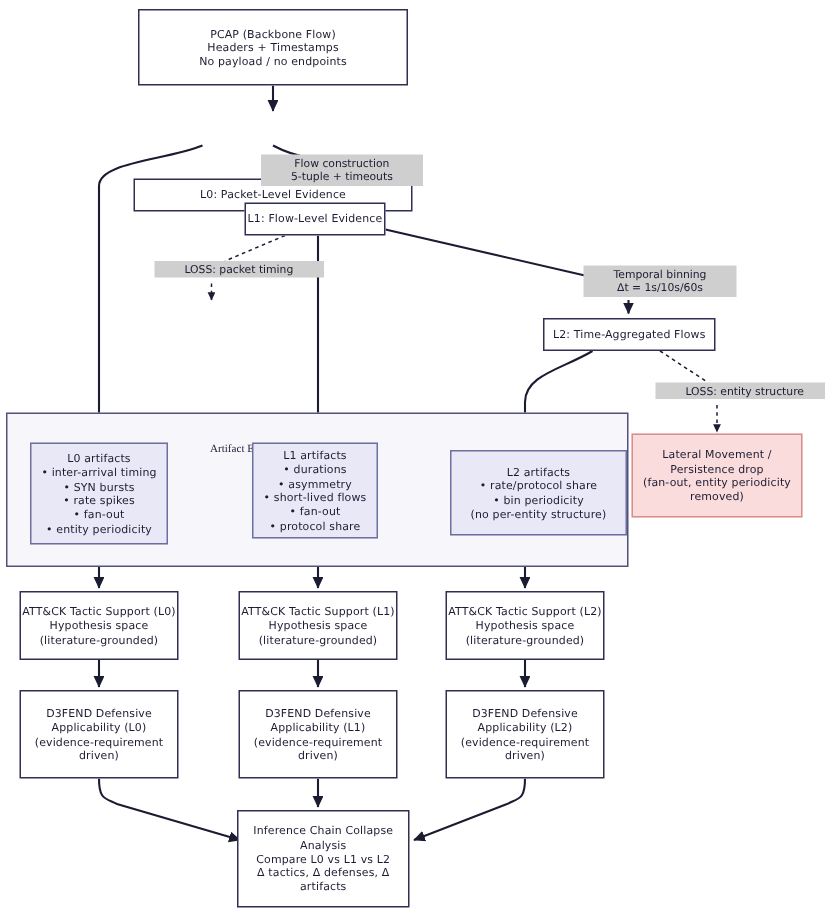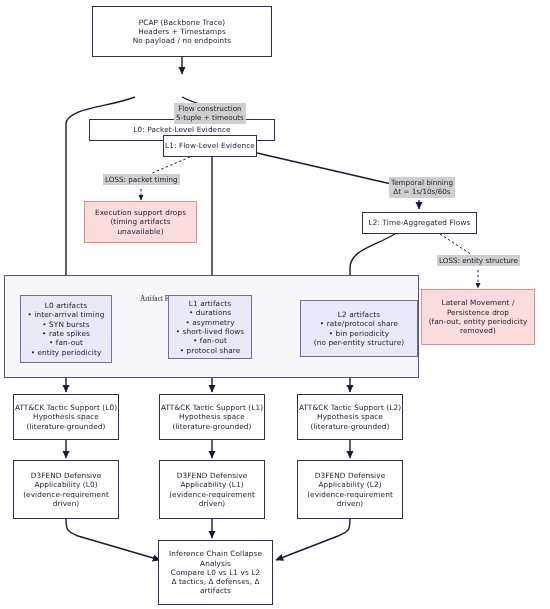--- a/index.html
+++ b/index.html
@@ -28,21 +28,21 @@
   }
   .cluster-label{
     position:absolute;font-size:7.4px;color:#1b1b32;
     background:transparent;white-space:nowrap;
   }
 
   .elabel{
     position:absolute;box-sizing:border-box;
     background:#cfcfcf;color:#1b1b32;
     font-size:7.2px;line-height:1.3;text-align:center;
-    padding:1px 2px;white-space:nowrap;
+    padding:1px 20px;white-space:nowrap;
   }
   .elabel .ln{display:block;}
 </style>
 </head>
 <body>
 
 <div id="canvas">
 
   <svg id="edges" viewBox="0 0 550 609">
     <defs>
@@ -95,42 +95,37 @@
       <path d="M440,234 L472,255"></path>
 
       <path d="M478,270 L478,288" marker-end="url(#ahd)"></path>
     </g>
   </svg>
 
   <div class="cluster" style="left:4px;top:275px;width:415px;height:103px;"></div>
   <div class="cluster-label" style="left:140px;top:294px;font-family:Liberation Serif, serif;">Artifact Extraction per layer</div>
 
   <div class="node" style="left:92px;top:6px;width:180px;height:51px;">
-    <span class="ln">PCAP (Backbone Trace)</span>
+    <span class="ln">PCAP (Backbone Flow)</span>
     <span class="ln">Headers + Timestamps</span>
     <span class="ln">No payload / no endpoints</span>
   </div>
 
   <div class="node" style="left:89px;top:75px;width:186px;height:22px;margin-top:44px;">
     <span class="ln">L0: Packet-Level Evidence</span>
   </div>
 
   <div class="node" style="left:163px;top:135px;width:94px;height:22px;">
     <span class="ln">L1: Flow-Level Evidence</span>
   </div>
 
   <div class="node" style="left:362px;top:212px;width:115px;height:22px;">
     <span class="ln">L2: Time-Aggregated Flows</span>
   </div>
 
-  <div class="node pinkbox" style="left:84px;top:201px;width:113px;height:42px;">
-    <span class="ln">Execution support drops</span>
-    <span class="ln">(timing artifacts</span>
-    <span class="ln">unavailable)</span>
-  </div>
 
   <div class="node pinkbox" style="left:421px;top:289px;width:114px;height:56px;">
     <span class="ln">Lateral Movement /</span>
     <span class="ln">Persistence drop</span>
     <span class="ln">(fan-out, entity periodicity</span>
     <span class="ln">removed)</span>
   </div>
 
   <div class="node lavender" style="left:20px;top:295px;width:92px;height:68px;">
     <span class="ln">L0 artifacts</span>

